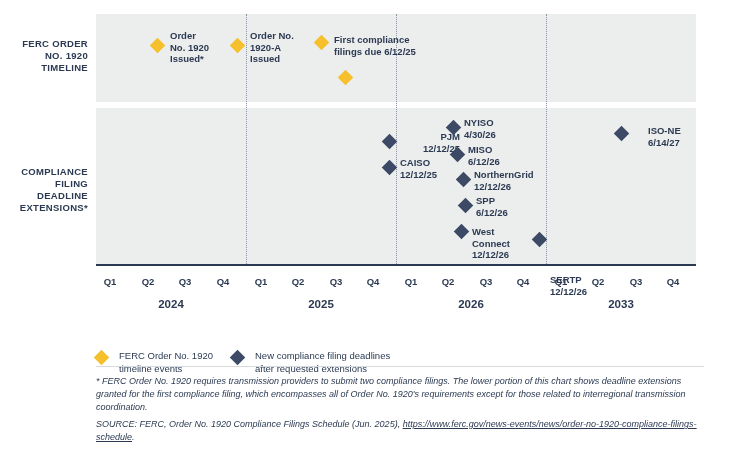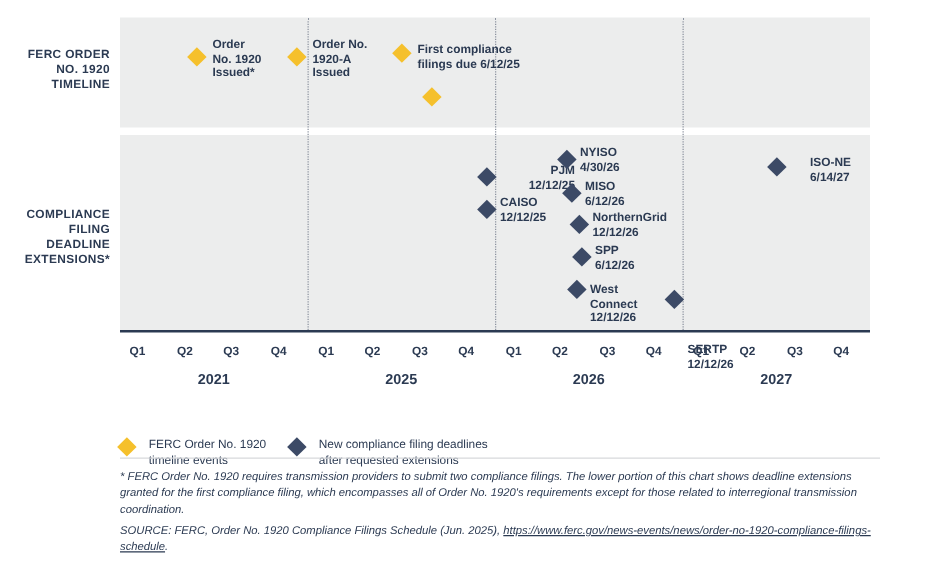--- a/index.html
+++ b/index.html
@@ -258,24 +258,24 @@
   <div class="qtick" style="left:391px;">Q1</div>
   <div class="qtick" style="left:428px;">Q2</div>
   <div class="qtick" style="left:466px;">Q3</div>
   <div class="qtick" style="left:503px;">Q4</div>
 
   <div class="qtick" style="left:541px;">Q1</div>
   <div class="qtick" style="left:578px;">Q2</div>
   <div class="qtick" style="left:616px;">Q3</div>
   <div class="qtick" style="left:653px;">Q4</div>
 
-  <div class="yeartick" style="left:126px;">2021</div>
+  <div class="yeartick" style="left:126px;">2024</div>
   <div class="yeartick" style="left:276px;">2025</div>
   <div class="yeartick" style="left:426px;">2026</div>
-  <div class="yeartick" style="left:576px;">2027</div>
+  <div class="yeartick" style="left:576px;">2033</div>
 
   <div class="legend">
     <div class="legend-item" id="legend-gold">
       <span class="legend-swatch gold"></span>
       <span class="legend-text">FERC Order No. 1920
 timeline events</span>
     </div>
     <div class="legend-item" id="legend-navy">
       <span class="legend-swatch navy"></span>
       <span class="legend-text">New compliance filing deadlines

